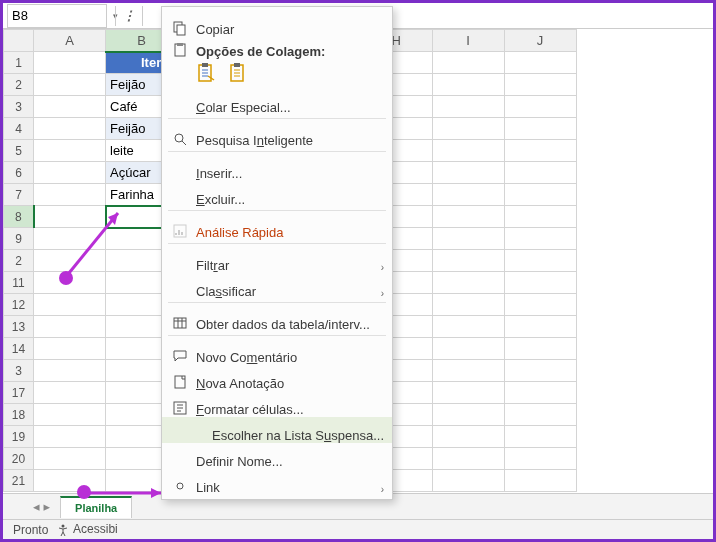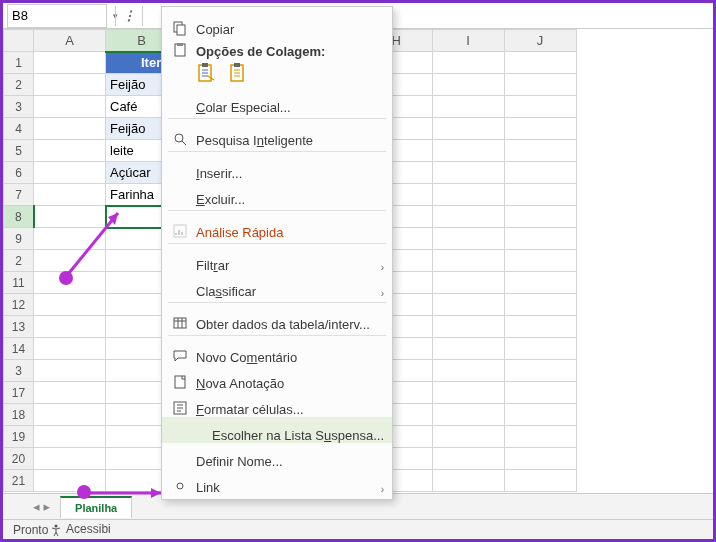--- a/index.html
+++ b/index.html
@@ -39,21 +39,21 @@
   .ctxmenu .sep { height: 1px; background: #e0e0e0; margin: 3px 6px; }
   .ctxmenu .paste-icons { padding-left: 34px; display: flex; gap: 10px; height: 30px; align-items: center; }
   .ctxmenu u { text-decoration: underline; }
   
   
   .sheettabs { position: absolute; bottom: 20px; left: 0; right: 0; height: 26px; background: #f3f3f3; border-top: 1px solid #ccc; display: flex; align-items: center; padding-left: 30px; }
   .nav-arrows { display:flex; gap:4px; color:#888; margin-right:10px;}
   .sheettab { background: #fff; border: 1px solid #ccc; border-bottom: none; padding: 4px 14px; font-size: 11px; border-top: 2px solid #1a7a3a; font-weight: bold; color:#1a7a3a;}
   
   
-  .statusbar { position: absolute; bottom: 0; left: 0; right: 0; height: 20px; background: #f3f3f3; border-top: 1px solid #ccc; display: flex; align-items: center; padding: 0 10px; font-size: 12px; color: #505050; gap: 1px; }
+  .statusbar { position: absolute; bottom: 0; left: 0; right: 0; height: 20px; background: #f3f3f3; border-top: 1px solid #ccc; display: flex; align-items: center; padding: 0 10px; font-size: 12px; color: #505050; gap: 8px; }
   
   
   .dot { position: absolute; width: 14px; height: 14px; background: #b82fd6; border-radius: 50%; }
   svg.anno { position: absolute; pointer-events: none; }
 </style>
 </head>
 <body>
 
 <div class="namebox-area">
   <div class="namebox">

